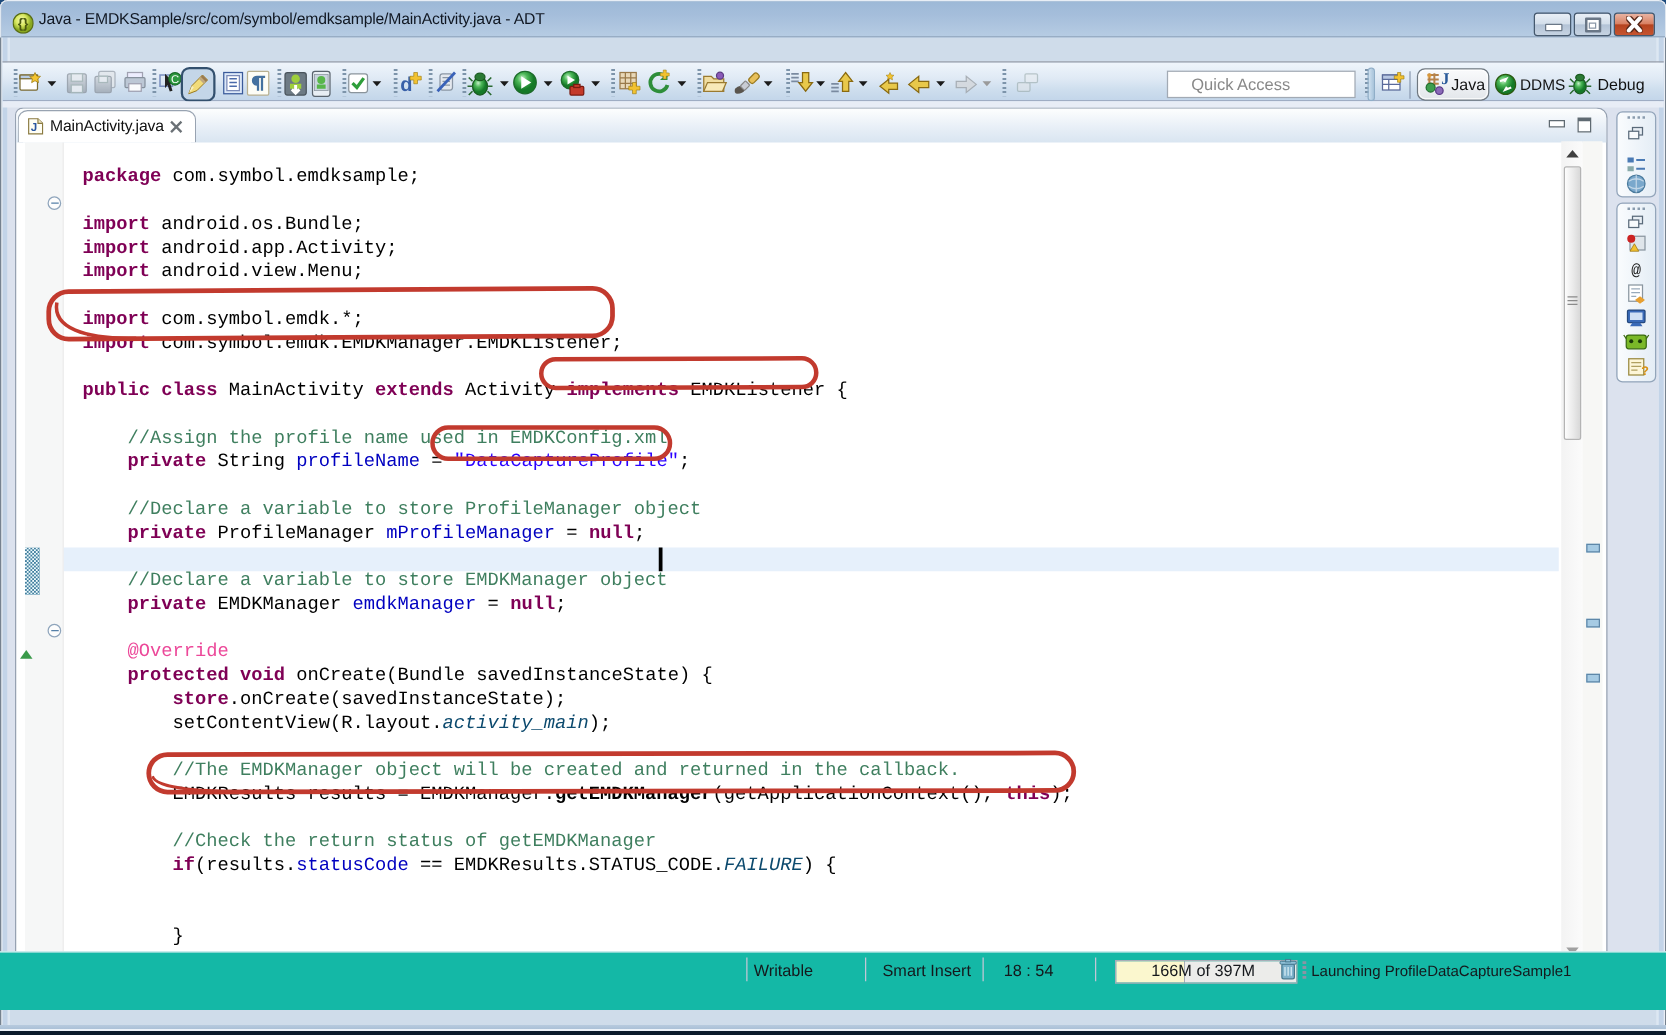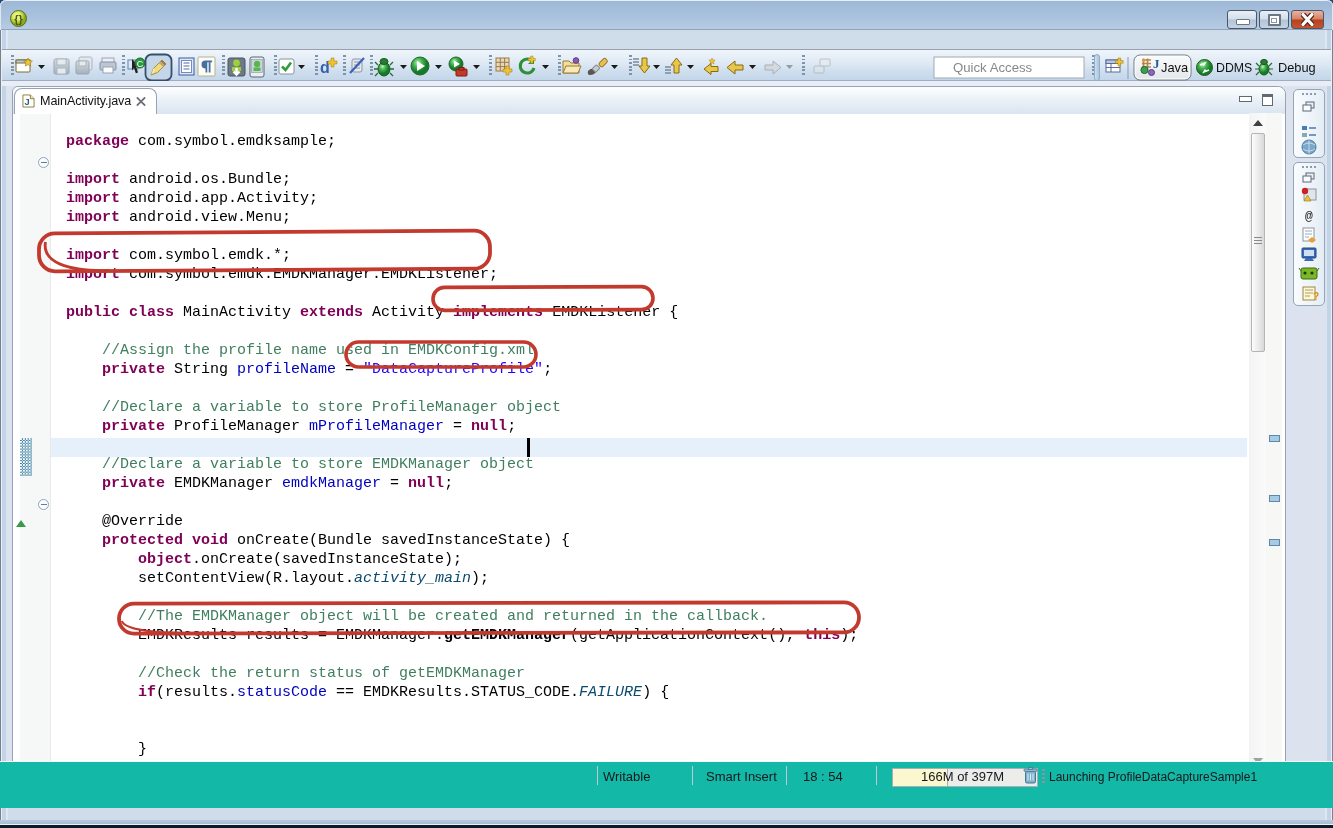--- a/index.html
+++ b/index.html
@@ -21,21 +21,21 @@
   background:linear-gradient(#fdfefe,#e8eff7 55%,#d9e5f1)}
 #tab{position:absolute;left:1px;top:1px;width:141px;height:25px;background:#fff;
   border:1px solid #98a3b1;border-bottom:none;border-radius:8px 8px 0 0}
 #tablabel{position:absolute;left:25px;top:5px;font-size:12.6px;letter-spacing:-0.1px;color:#111}
 
 #code{position:absolute;left:38px;top:30px;margin:15px;font:15px "Liberation Mono",monospace;line-height:19px;white-space:pre;color:#000}
 #code .k{color:#7f0055;font-weight:bold}
 #code .c{color:#3f7f5f}
 #code .f{color:#0000c0}
 #code .s{color:#2a00ff}
-#code .g{color:#000000}
+#code .g{color:#ec4899}
 #code .si{color:#0c4a6e;font-style:italic}
 #code .sm{font-weight:bold}
 #curline{position:absolute;left:38px;top:351px;width:1196px;height:19px;background:#e6f0fb}
 #caret{position:absolute;left:514px;top:351px;width:3px;height:19px;background:#000}
 #hatch{position:absolute;left:7px;top:351px;width:12px;height:38px;
   background:conic-gradient(#417e9e 25%,#ecfbfd 0 50%,#417e9e 0 75%,#f4fcfe 0) 0 0/2.9px 2.9px}
 .foldc{position:absolute;left:25px;width:9px;height:9px;border:1px solid #8fa5bc;border-radius:50%;background:#fdfdfd}
 .foldc::after{content:"";position:absolute;left:1.5px;top:3.5px;width:6px;height:1.6px;background:#5580a8}
 #ovr-tri{position:absolute;left:3px;top:433px;width:0;height:0;border-left:5px solid transparent;border-right:5px solid transparent;border-bottom:7px solid #3a9a4a}
 
@@ -62,20 +62,21 @@
       <defs>
           <radialGradient id="orb" cx="40%" cy="35%">
             <stop offset="0%" stop-color="#f4fab0"></stop>
             <stop offset="55%" stop-color="#d8e860"></stop>
             <stop offset="100%" stop-color="#8aa820"></stop>
           </radialGradient>
         </defs>
       <circle cx="8.5" cy="8.5" r="8" fill="url(#orb)" stroke="#5a6e14" stroke-width="1"></circle>
       <text x="8.5" y="12.5" font-size="11" font-weight="bold" fill="#4a5a10" text-anchor="middle" font-family="Liberation Sans">{}</text>
     </svg>
+    <div id="titletext">Java - EMDKSample/src/com/symbol/emdksample/MainActivity.java - ADT</div>
     <div class="wbtn" id="btn-min" style="left:1227px;width:28px;background:linear-gradient(#e9eff6 0%,#d3deea 48%,#b3c3d6 52%,#c6d3e2 100%)">
       <div class="abs" style="left:8px;top:8px;width:12px;height:4px;background:#fff;border:1px solid #6a7787;border-radius:1px"></div>
     </div>
     <div class="wbtn" id="btn-max" style="left:1259px;width:28px;background:linear-gradient(#e9eff6 0%,#d3deea 48%,#b3c3d6 52%,#c6d3e2 100%)">
       <div class="abs" style="left:8px;top:3px;width:9px;height:8px;background:#fff;border:2px solid #6a7787;border-radius:1px"></div>
       <div class="abs" style="left:11px;top:7px;width:4px;height:3px;background:#fff;border:1px solid #8a97a7"></div>
     </div>
     <div class="wbtn" id="btn-close" style="left:1291px;width:31px;background:linear-gradient(#e9b4a3 0%,#d88062 48%,#b5431f 52%,#c65430 100%)">
       <svg class="abs" style="left:9px;top:2px" width="13" height="13" viewBox="0 0 13 13">
         <path d="M2 1.5 L11 11.5 M11 1.5 L2 11.5" stroke="#57281a" stroke-width="5.5" stroke-linecap="round"></path>
@@ -349,21 +350,21 @@
     <span class="k">private</span> String <span class="f">profileName</span> = <span class="s">"DataCaptureProfile"</span>;
 
     <span class="c">//Declare a variable to store ProfileManager object</span>
     <span class="k">private</span> ProfileManager <span class="f">mProfileManager</span> = <span class="k">null</span>;
 
     <span class="c">//Declare a variable to store EMDKManager object</span>
     <span class="k">private</span> EMDKManager <span class="f">emdkManager</span> = <span class="k">null</span>;
 
     <span class="g">@Override</span>
     <span class="k">protected</span> <span class="k">void</span> onCreate(Bundle savedInstanceState) {
-        <span class="k">object</span>.onCreate(savedInstanceState);
+        <span class="k">store</span>.onCreate(savedInstanceState);
         setContentView(R.layout.<span class="si">activity_main</span>);
 
         <span class="c">//The EMDKManager object will be created and returned in the callback.</span>
         EMDKResults results = EMDKManager.<span class="sm">getEMDKManager</span>(getApplicationContext(), <span class="k">this</span>);
 
         <span class="c">//Check the return status of getEMDKManager</span>
         <span class="k">if</span>(results.<span class="f">statusCode</span> == EMDKResults.STATUS_CODE.<span class="si">FAILURE</span>) {
 
 
         }</pre>

